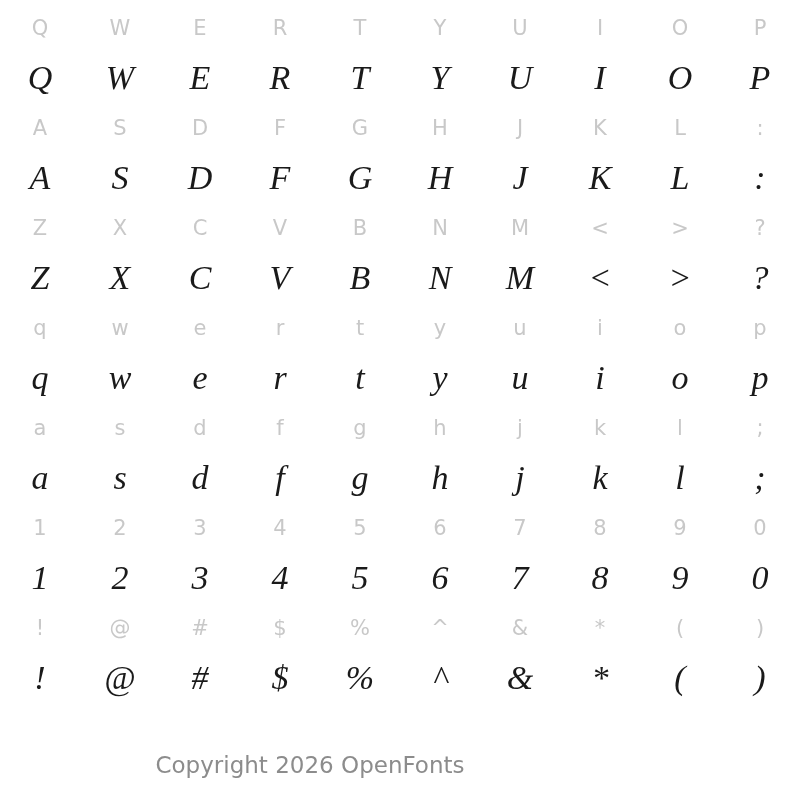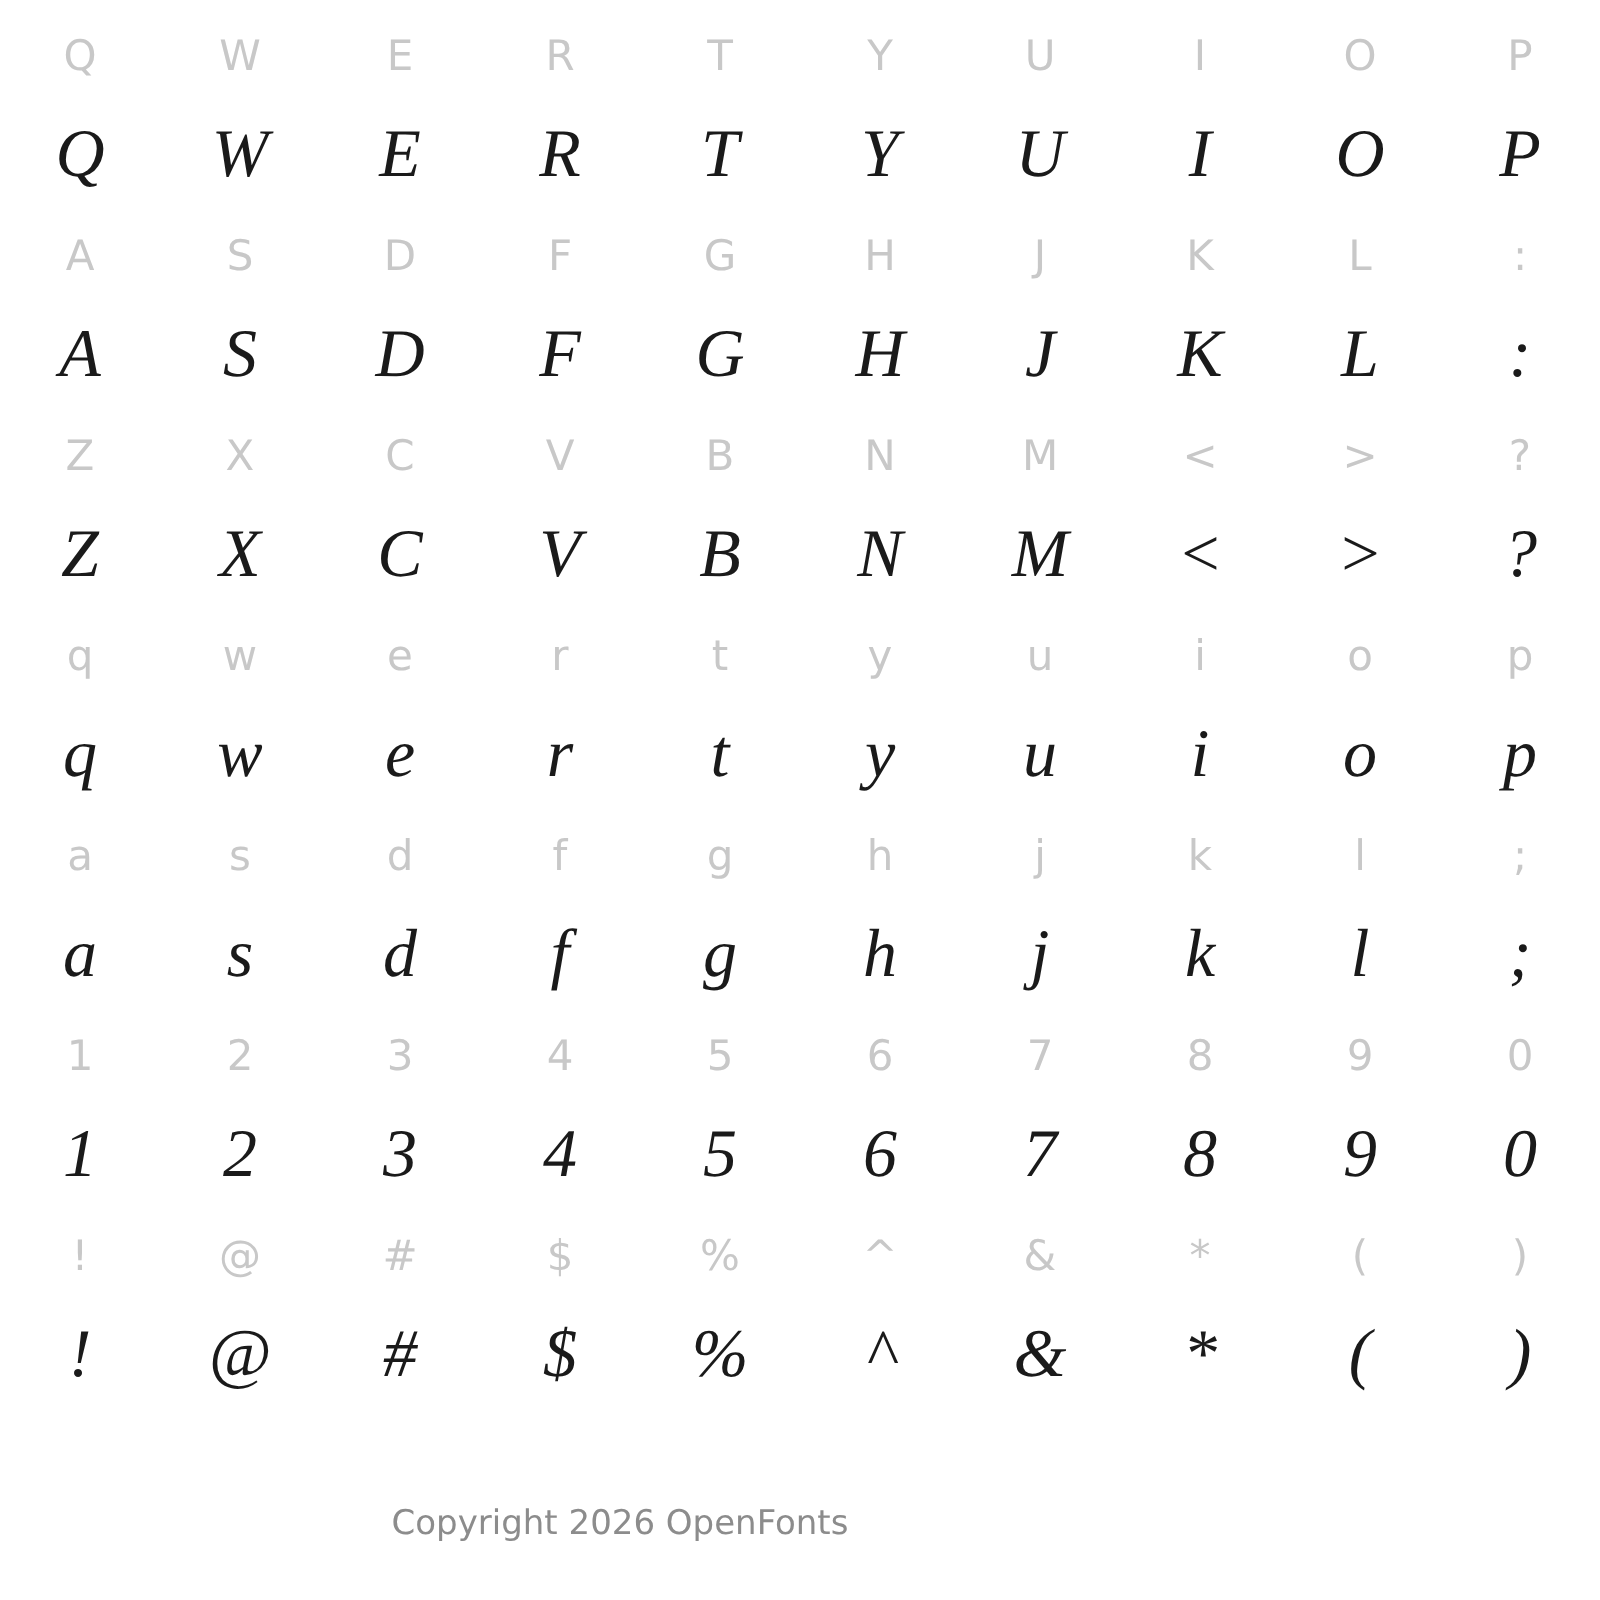--- a/index.html
+++ b/index.html
@@ -60,21 +60,21 @@
   }
   #copyright {
     position: absolute;
     left: 0;
     top: 752px;
     width: 680px;
     text-align: center;
     padding-right: 60px;
     box-sizing: border-box;
     font-family: "DejaVu Sans", sans-serif;
-    font-size: 17px;
+    font-size: 23px;
     color: #8c8c8c;
   }
 </style>
 </head>
 <body>
 
 <div id="specimen">
     <div class="row-pair">
       <div class="row row-label">
         <div class="cell">Q</div>

